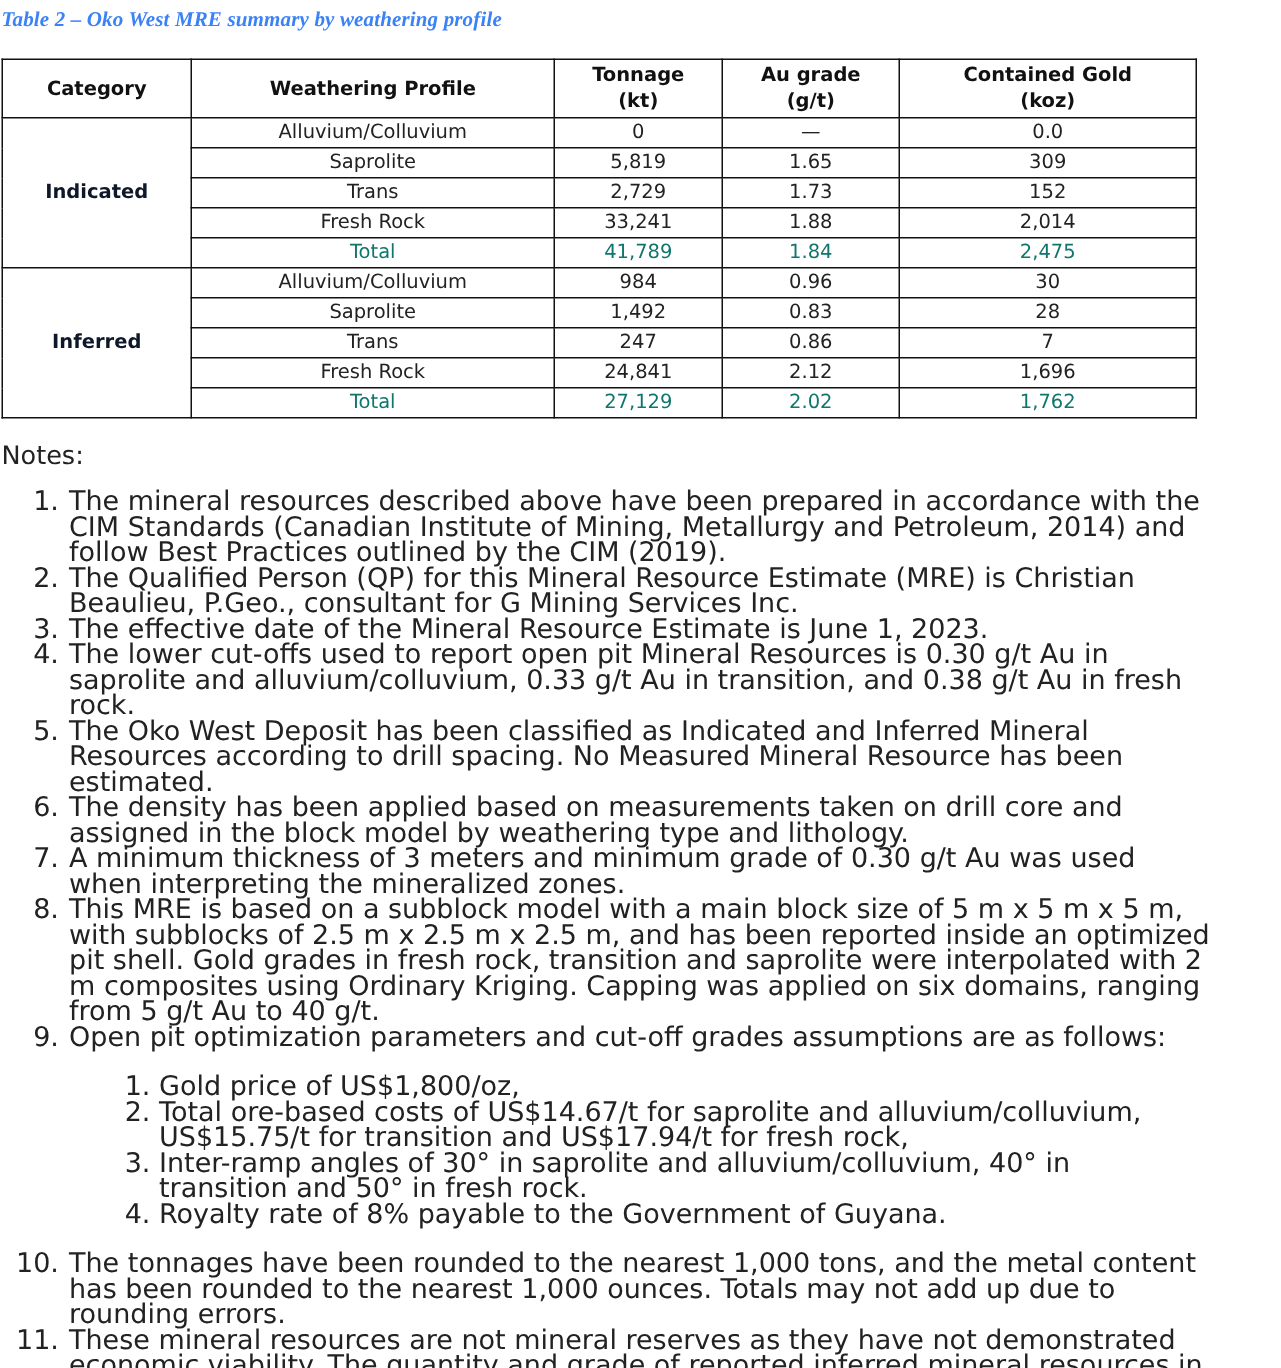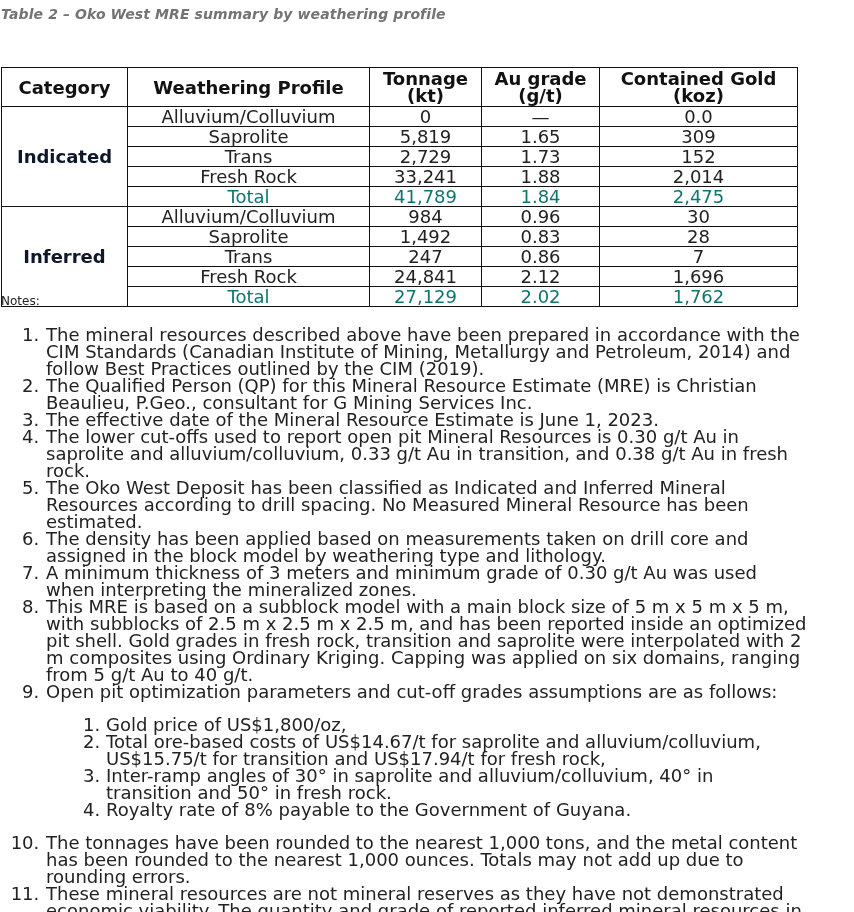--- a/index.html
+++ b/index.html
@@ -2,38 +2,39 @@
 <html><head>
 <meta charset="utf-8">
 <style>
   html, body { margin: 0; padding: 0; background: #ffffff; }
   body {
     width: 854px; height: 912px; overflow: hidden; position: relative;
     font-family: "DejaVu Sans", sans-serif; color: #222222;
   }
   .title {
     position: absolute; left: 1px; top: 6px;
-    font-size: 14px; font-weight: bold; font-style: italic; color: #737373;
+    font-size: 14px; font-weight: bold; font-style: italic; color: #3b82f6;
     letter-spacing: 0.1px;
+    font-family: Liberation Serif, serif;
   }
   table.mre {
     position: absolute; left: 1px; top: 39px;
-    border-collapse: collapse; font-size: 18px; color: #222; margin-top: 28px;
+    border-collapse: collapse; font-size: 13px; color: #222;
   }
   table.mre td, table.mre th {
     border: 1px solid #111; text-align: center; padding: 0; line-height: 19px;
   }
   table.mre th { font-weight: bold; color: #111; line-height: 17px; height: 38px; }
   table.mre td { height: 19px; }
   table.mre td.cat { font-weight: bold; color: #0f172a; }
   table.mre tr.total td { font-weight: normal; color: #0f766e; }
   .col1 { width: 126px; } .col2 { width: 242px; } .col3 { width: 112px; }
   .col4 { width: 118px; } .col5 { width: 198px; }
 
-  .notes-label { position: absolute; left: 1px; top: 294px; font-size: 12px; }
+  .notes-label { position: absolute; left: 1px; top: 294px; font-size: 17px; }
   ol.notes {
     position: absolute; left: 0; top: 326px; width: 810px;
     margin: 0; padding-left: 45px; font-size: 18px; line-height: 17px;
     box-sizing: border-box;
   }
   ol.notes > li { padding-left: 1px; }
   ol.sub { margin: 16px; padding-left: 44px; }
   .cont { display: block; }
 </style>
 </head>

